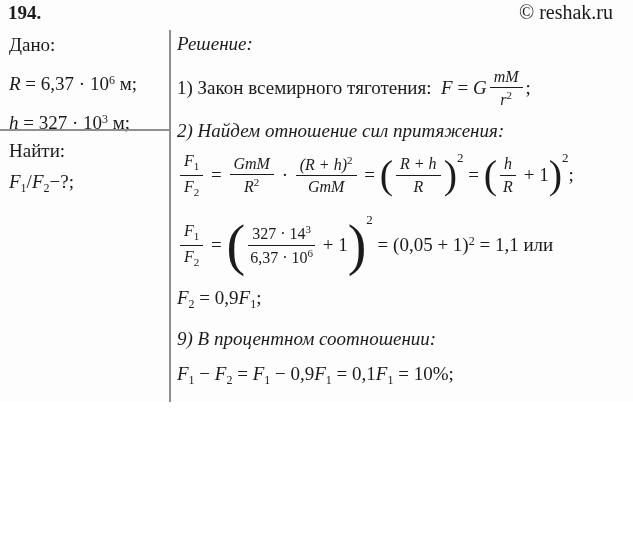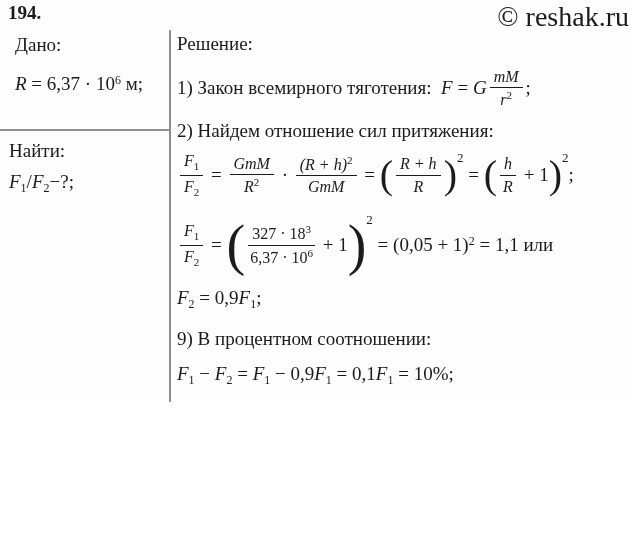--- a/index.html
+++ b/index.html
@@ -9,34 +9,34 @@
     background:#fdfdfd; color:#1b1b1b;
     font-family:"Liberation Serif","DejaVu Serif",serif;
     font-size:19px;
   }
   .page span,.page i,.page b,.page sub,.page sup { white-space:pre; }
   i { font-style:italic; }
   sub { font-size:12px; vertical-align:-4px; }
   sup { font-size:12px; vertical-align:6px; }
 
   .pnum { position:absolute; left:8px; top:2px; font-size:19px; font-weight:bold; }
-  .site { position:absolute; right:4px; top:1px; font-size:28px; }
+  .site { position:absolute; right:20px; top:1px; font-size:20px; }
 
-  .given { position:absolute; left:15px; top:33px; width:158px; }
+  .given { position:absolute; left:9px; top:33px; width:158px; }
   .gtitle { line-height:24px; }
   .gline { margin-top:11px; line-height:24px; }
 
   .hline { position:absolute; left:0; top:129px; width:169px; height:2px; background:#8f8f8f; }
   .vline { position:absolute; left:169px; top:30px; width:2px; height:459px; background:#8f8f8f; }
 
   .find { position:absolute; left:9px; top:139px; width:158px; }
   .fexpr { margin-top:6px; line-height:26px; }
 
   .sol { position:absolute; left:177px; top:31px; width:456px; }
-  .label { line-height:26px; }
+  .label { line-height:26px;font-style:italic; }
   .row { display:flex; align-items:center; white-space:pre; }
   .r-step1 { min-height:52px; margin-top:5px; }
   .l-step2 { margin-top:4px; }
   .r-eqa { min-height:56px; margin-top:3px; }
   .r-eqb { min-height:72px; margin-top:6px; }
   .l-eqc { margin-top:4px; line-height:26px; }
   .l-step3 { margin-top:9px; }
   .l-eqd { margin-top:8px; line-height:28px; }
   .p4 { margin-top:7px; line-height:30px; word-spacing:3px; }
 
@@ -65,20 +65,23 @@
 
 <div class="page">
 
   <div class="pnum">194.</div>
   <div class="site">© reshak.ru</div>
 
   <div class="given">
     <div class="gtitle">Дано:</div>
     <div class="gline">
       <i>R</i><span> = 6,37 · 10</span><sup>6</sup><span> м;</span>
+    </div>
+    <div class="gline">
+      <i>h</i><span> = 327 · 10</span><sup>3</sup><span> м;</span>
     </div>
   </div>
 
   <div class="hline"></div>
   <div class="vline"></div>
 
   <div class="find">
     <div class="gtitle">Найти:</div>
     <div class="fexpr">
       <i>F</i><sub>1</sub><span>/</span><i>F</i><sub>2</sub><span>−?;</span>
@@ -137,21 +140,21 @@
     </div>
 
     <div class="row r-eqb">
       <span class="frac">
         <span class="num"><i>F</i><sub>1</sub></span>
         <span class="den"><i>F</i><sub>2</sub></span>
       </span>
       <span> = </span>
       <span class="bp2">(</span>
       <span class="frac">
-        <span class="num"><span>327 · 18</span><sup>3</sup></span>
+        <span class="num"><span>327 · 14</span><sup>3</sup></span>
         <span class="den"><span>6,37 · 10</span><sup>6</sup></span>
       </span>
       <span> + 1</span>
       <span class="bp2">)</span>
       <span class="osup">2</span>
       <span><span> = (0,05 + 1)</span><sup>2</sup><span> = 1,1 или</span></span>
     </div>
 
     <div class="l-eqc">
       <i>F</i><sub>2</sub><span> = 0,9</span><i>F</i><sub>1</sub><span>;</span>

